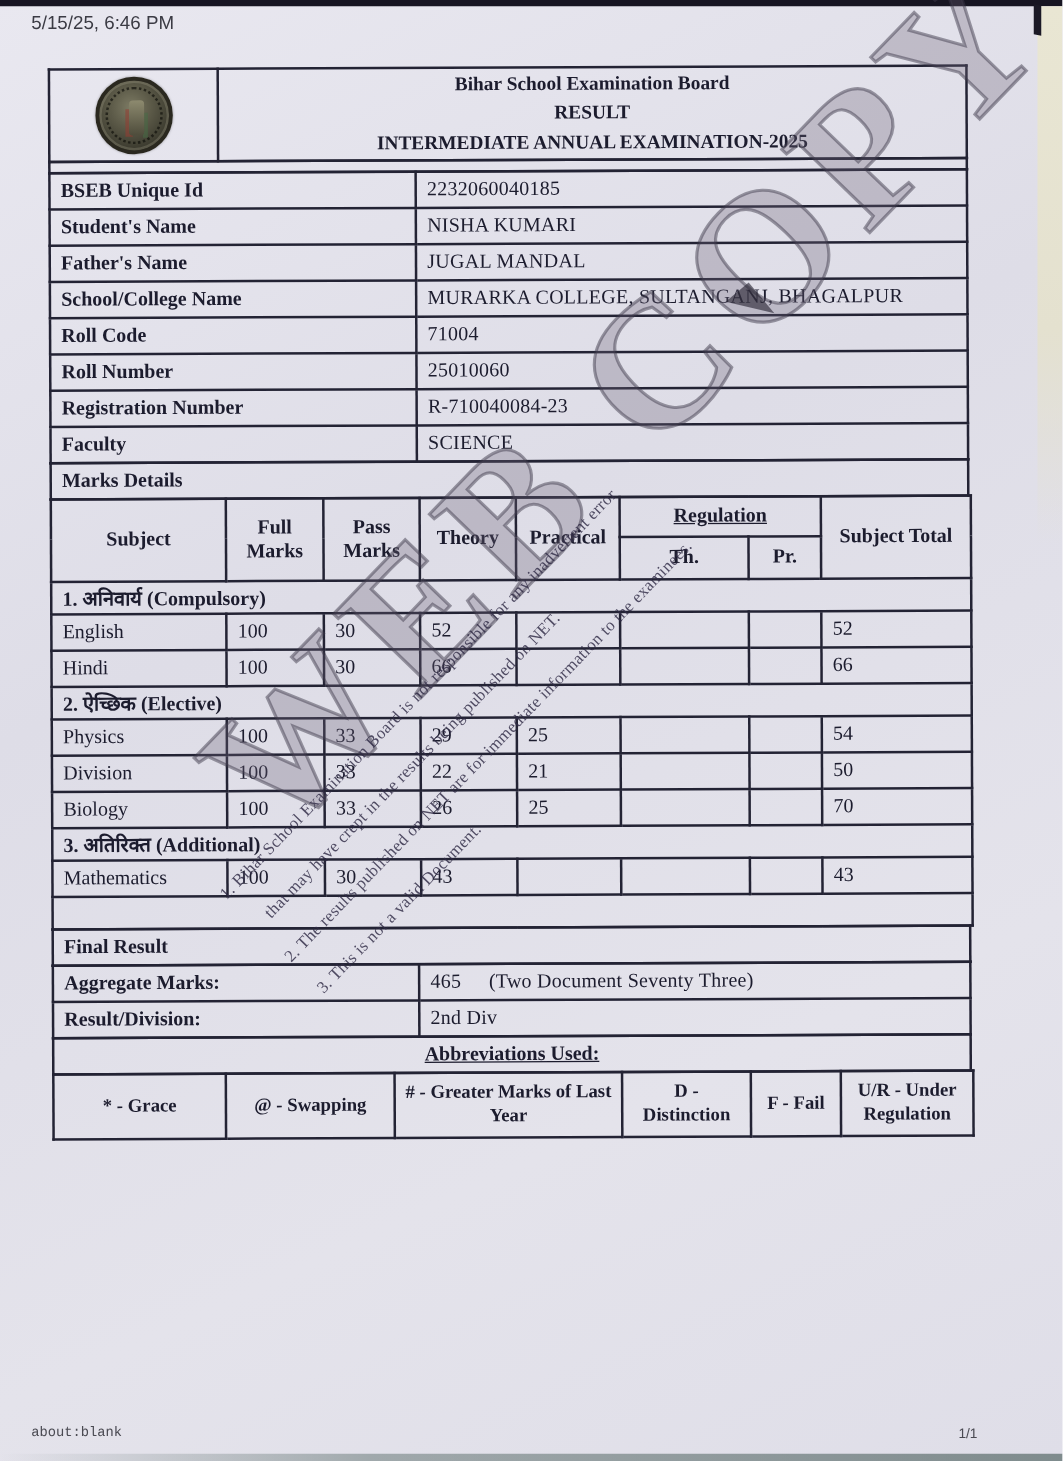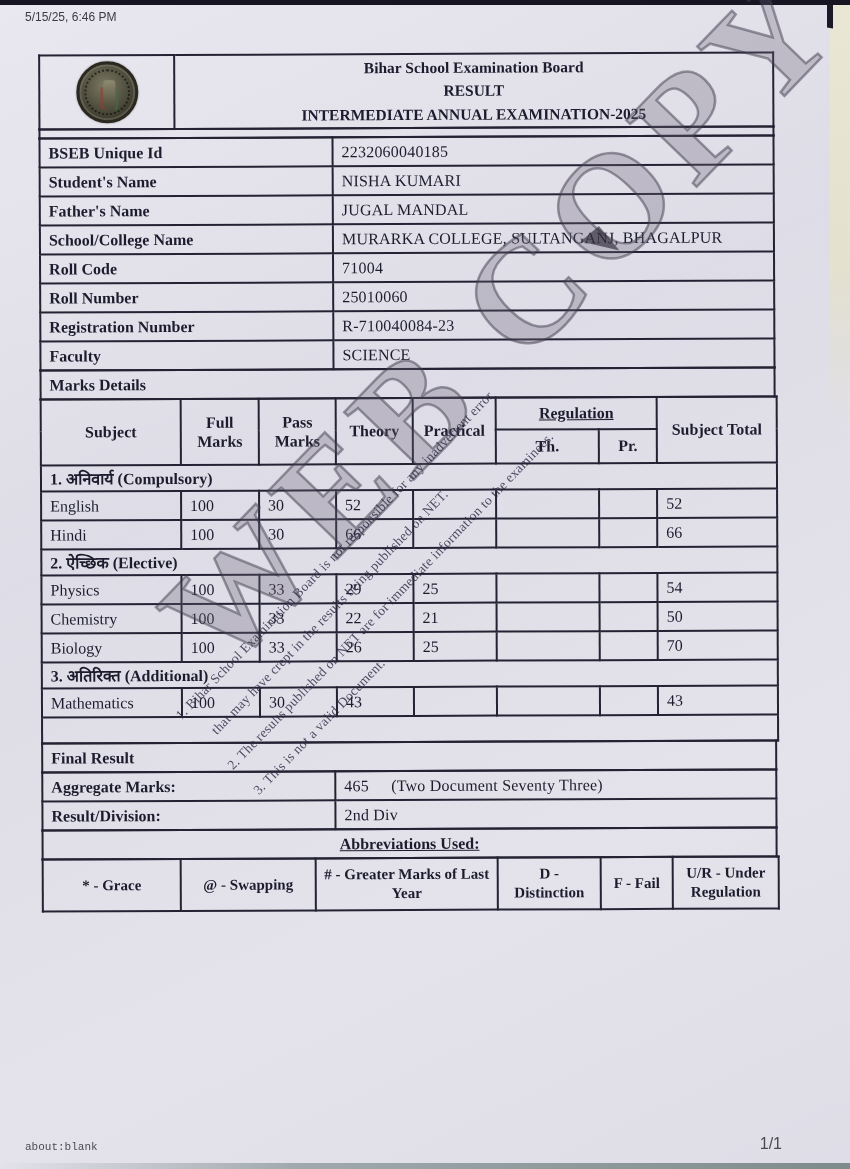--- a/index.html
+++ b/index.html
@@ -10,25 +10,25 @@
     font-family:"Liberation Serif", serif; color:#1c1c2e;
   }
   .top-bar { position:absolute; top:0; left:0; right:0; height:5px; background:#171522; }
   .right-strip { position:absolute; top:5px; right:0; width:20px; height:430px;
     background:linear-gradient(to bottom,#e9e6d3 0%,#e4e1cf 60%, rgba(228,225,207,0) 100%); }
   .right-sliver { position:absolute; top:4px; right:17px; width:6px; height:24px; background:#1b1926; transform:skewY(10deg); }
   .bottom-edge { position:absolute; left:0; right:0; bottom:0; height:6px;
     background:linear-gradient(to right, rgba(90,110,104,0) 0%, rgba(80,100,96,.45) 35%, rgba(62,84,80,.6) 100%); }
 
   .timestamp { position:absolute; top:10px; left:25px; font-family:"Liberation Sans",sans-serif;
-    font-size:12px; color:#3b3b44; }
+    font-size:15px; color:#3b3b44; }
   .footer-url { position:absolute; bottom:16px; left:25px; font-family:Liberation Mono, monospace;
     font-size:11px; color:#4a4a52; }
   .footer-page { position:absolute; bottom:16px; right:68px; font-family:"Liberation Sans",sans-serif;
-    font-size:16px; color:#4a4a52; }
+    font-size:11px; color:#4a4a52; }
 
   .doc { position:absolute; left:40px; top:53px; width:736px; transform:rotate(-0.25deg); z-index:1; }
   table { border-collapse:collapse; width:736px; table-layout:fixed; margin-top:-2px; }
   table:first-child { margin-top:0; }
   td { border:2px solid #232334; font-size:16px; padding:0 8px; height:29px;
        overflow:hidden; white-space:nowrap; }
   td.lbl { font-weight:bold; }
   td.val { font-weight:normal; letter-spacing:.2px; }
   td.c { text-align:left; }
   td.hd { font-weight:bold; text-align:center; white-space:normal; line-height:1.2; }
@@ -213,21 +213,21 @@
       <td>Physics</td>
       <td class="c">100</td>
       <td class="c">33</td>
       <td class="c">29</td>
       <td class="c">25</td>
       <td class="c"></td>
       <td class="c"></td>
       <td class="c">54</td>
     </tr>
     <tr>
-      <td>Chemistry</td>
+      <td>Division</td>
       <td class="c">100</td>
       <td class="c">33</td>
       <td class="c">22</td>
       <td class="c">21</td>
       <td class="c"></td>
       <td class="c"></td>
       <td class="c">50</td>
     </tr>
     <tr>
       <td>Biology</td>

